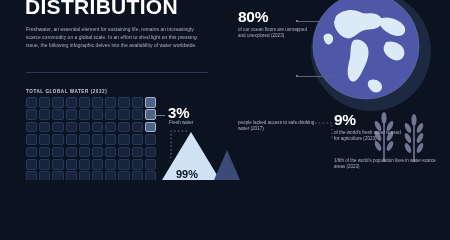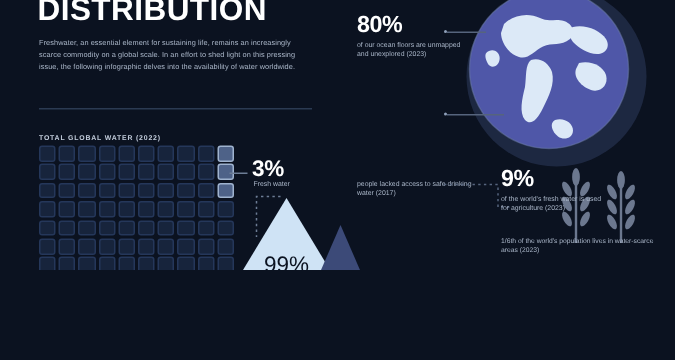--- a/index.html
+++ b/index.html
@@ -48,21 +48,21 @@
   
   .lead-h{position:absolute;left:153px;top:115px;width:12px;height:1px;background:#6d7d95;}
   .pct3{position:absolute;left:168px;top:104px;font-size:15px;font-weight:700;color:#fff;letter-spacing:-.2px;}
   .pct3-sub{position:absolute;left:169px;top:120px;font-size:4.6px;color:#aab6c8;}
 
   
   .elbow{position:absolute;left:163px;top:130px;width:26px;height:30px;}
 
   
   .droplet{position:absolute;left:162px;top:132px;width:58px;height:48px;}
-  .drop-cap{position:absolute;left:176px;top:168px;font-size:15px;font-weight:400;color:#0b1220;text-align:center;}
+  .drop-cap{position:absolute;left:176px;top:168px;font-size:11px;font-weight:700;color:#0b1220;text-align:center;}
 
   
   .mini-tri{position:absolute;left:214px;top:150px;width:26px;height:30px;}
 
   
   .globe{position:absolute;left:308px;top:-12px;width:126px;height:126px;}
 
   
   .stat{position:absolute;}
   .stat .num{font-size:15.5px;font-weight:700;color:#ffffff;line-height:16px;letter-spacing:-.3px;}

